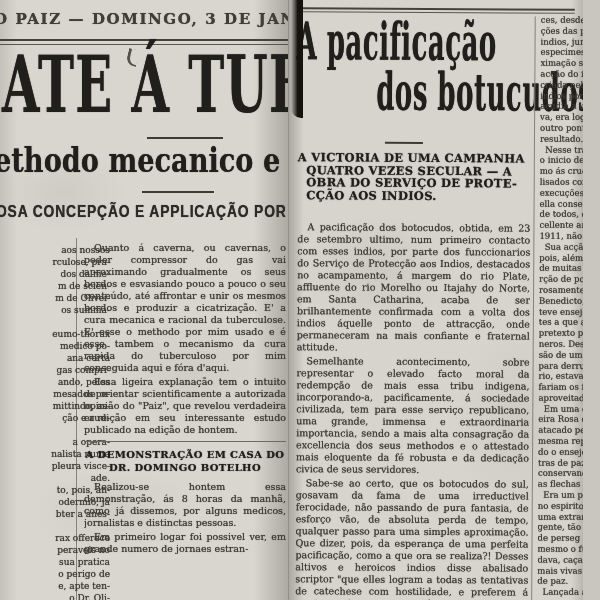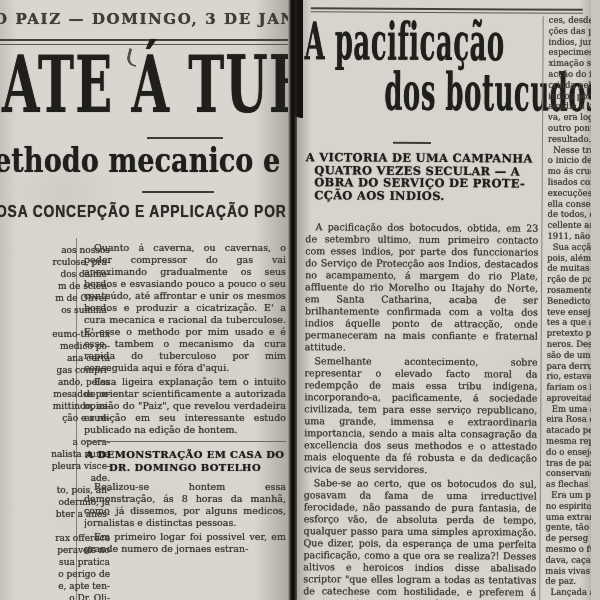--- a/index.html
+++ b/index.html
@@ -18,21 +18,21 @@
       radial-gradient(ellipse 90px 60px at 22% 32%, rgba(120,115,105,.10), transparent 70%),
       radial-gradient(ellipse 130px 90px at 66% 62%, rgba(120,115,105,.09), transparent 70%),
       radial-gradient(ellipse 120px 60px at 40% 85%, rgba(110,105,95,.08), transparent 70%),
       linear-gradient(90deg, rgba(90,86,78,.16), rgba(0,0,0,0) 6%, rgba(0,0,0,0) 88%, rgba(60,57,50,.28));
   }
   #gutter{
     left:288px;width:9px;top:0;height:600px;position:absolute;
     background:linear-gradient(90deg,#aaa79e,#16130f 35%,#0f0d0a 65%,#57534b);
   }
   #right-page{
-    left:297px;width:294px;
+    left:289px;width:294px;
     background-color:#d6d4cd;
     background-image:
       radial-gradient(ellipse 110px 80px at 30% 45%, rgba(120,115,105,.10), transparent 70%),
       radial-gradient(ellipse 100px 140px at 80% 70%, rgba(115,110,100,.09), transparent 70%),
       linear-gradient(90deg, rgba(70,66,58,.30), rgba(0,0,0,0) 5%, rgba(0,0,0,0) 96%, rgba(50,47,40,.18));
   }
   .rp-inner{position:absolute;inset:0;transform:rotate(.35deg);}
   
   .ink{color:#413e37;text-shadow:0 0 .7px rgba(50,46,40,.9);}
   .heavy{color:#211f1b;text-shadow:0 0 1px rgba(30,28,24,.85);}

